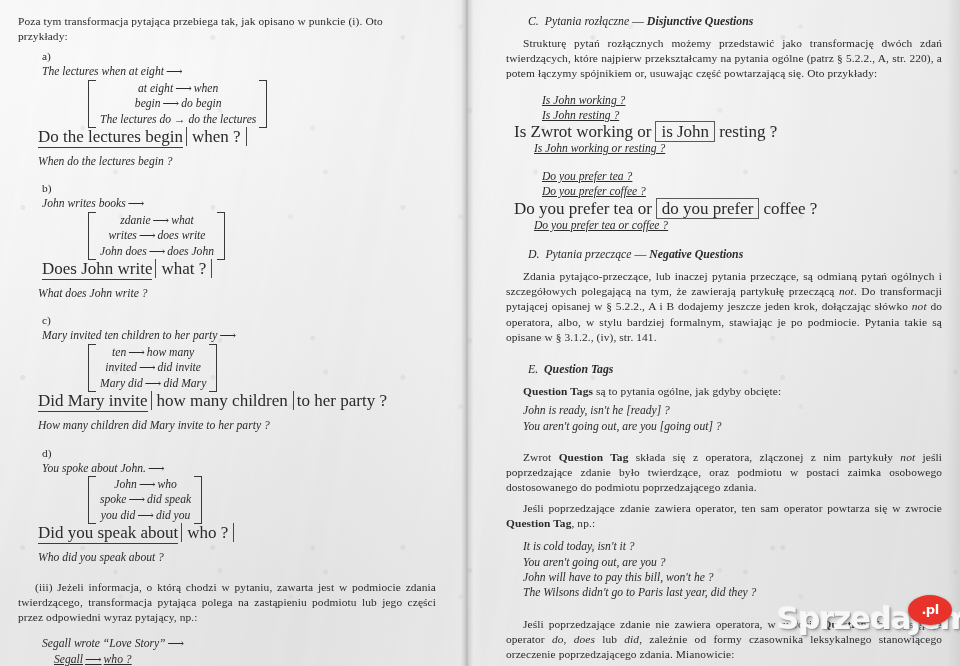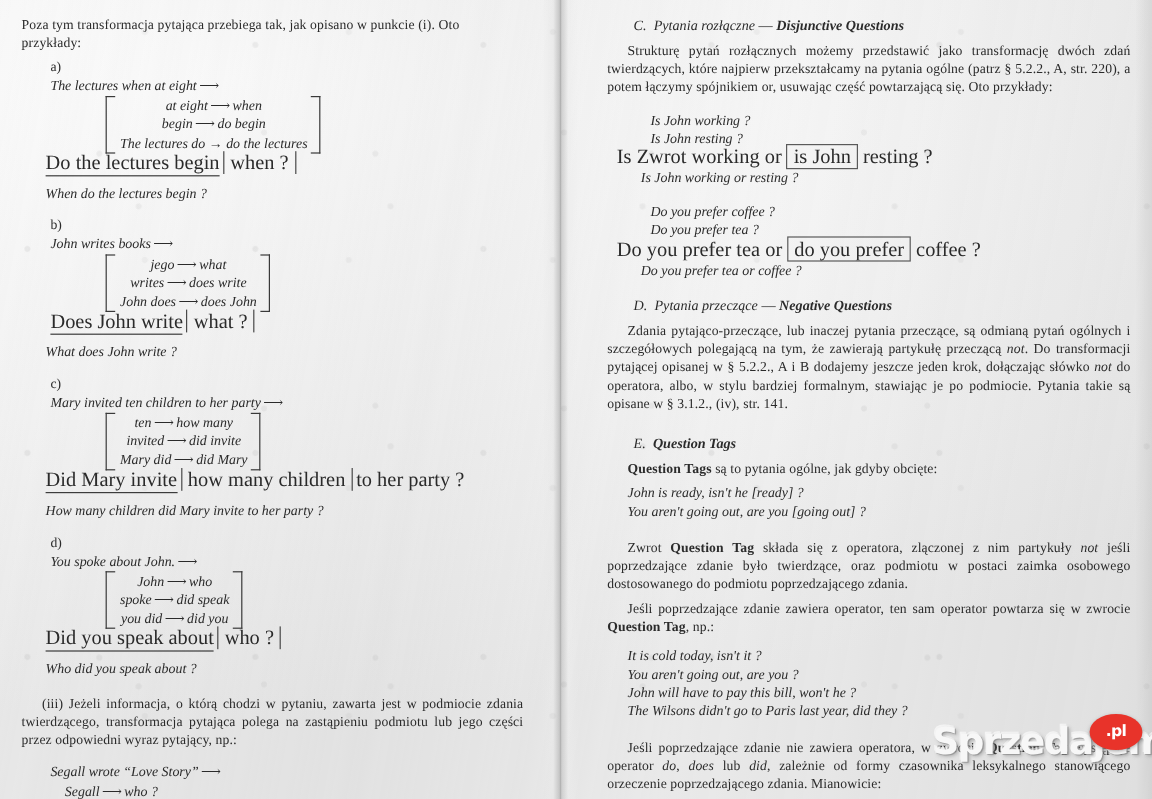--- a/index.html
+++ b/index.html
@@ -104,21 +104,21 @@
   }
 
   .gap4  { height: 4px; }
   .gap6  { height: 6px; }
   .gap8  { height: 8px; }
   .gap12 { height: 12px; }
   .gap14 { height: 14px; }
   .gap16 { height: 16px; }
 
   .ex-block { margin-left: 24px; }
-  .ex-block2 { margin-left: 36px; }
+  .ex-block2 { margin-left: 36px; text-decoration: underline; }
 
   .arrow { font-style: normal; letter-spacing: -1.5px; padding: 0 2px; }
   .arrow::after { content: "\27F6"; letter-spacing: normal; }
 
   
   .bracket {
     display: inline-block;
     position: relative;
     margin-left: 46px;
     padding: 1px 11px 1px 12px;
@@ -238,21 +238,21 @@
     <div class="gap12"></div>
 
     <div>
       <div class="label ex-block">b)</div>
       <div class="en ex-block">
         <span>John writes books</span><span class="arrow"></span>
       </div>
       <div class="ex-block">
         <span class="bracket">
           <div class="en">
-            <span>jego</span><span class="arrow"></span><span>what</span>
+            <span>zdanie</span><span class="arrow"></span><span>what</span>
           </div>
           <div class="en">
             <span>writes</span><span class="arrow"></span><span>does write</span>
           </div>
           <div class="en">
             <span>John does</span><span class="arrow"></span><span>does John</span>
           </div>
         </span>
       </div>
       <div class="ex-block" style="">
@@ -360,22 +360,22 @@
         <span class="result">
           <span>Is Zwrot working or</span><span class="slot-box">is John</span><span>resting ?</span>
         </span>
       </div>
       <div class="en ex-block2" style="margin-left:28px">Is John working or resting ?</div>
     </div>
 
     <div class="gap12"></div>
 
     <div>
+      <div class="en ex-block2">Do you prefer tea ?</div>
       <div class="en ex-block2">Do you prefer coffee ?</div>
-      <div class="en ex-block2">Do you prefer tea ?</div>
       <div class="ex-block" style="margin-left:8px">
         <span class="result">
           <span>Do you prefer tea or</span><span class="slot-box">do you prefer</span><span>coffee ?</span>
         </span>
       </div>
       <div class="en ex-block2" style="margin-left:28px">Do you prefer tea or coffee ?</div>
     </div>
 
     <div class="gap14"></div>
 

